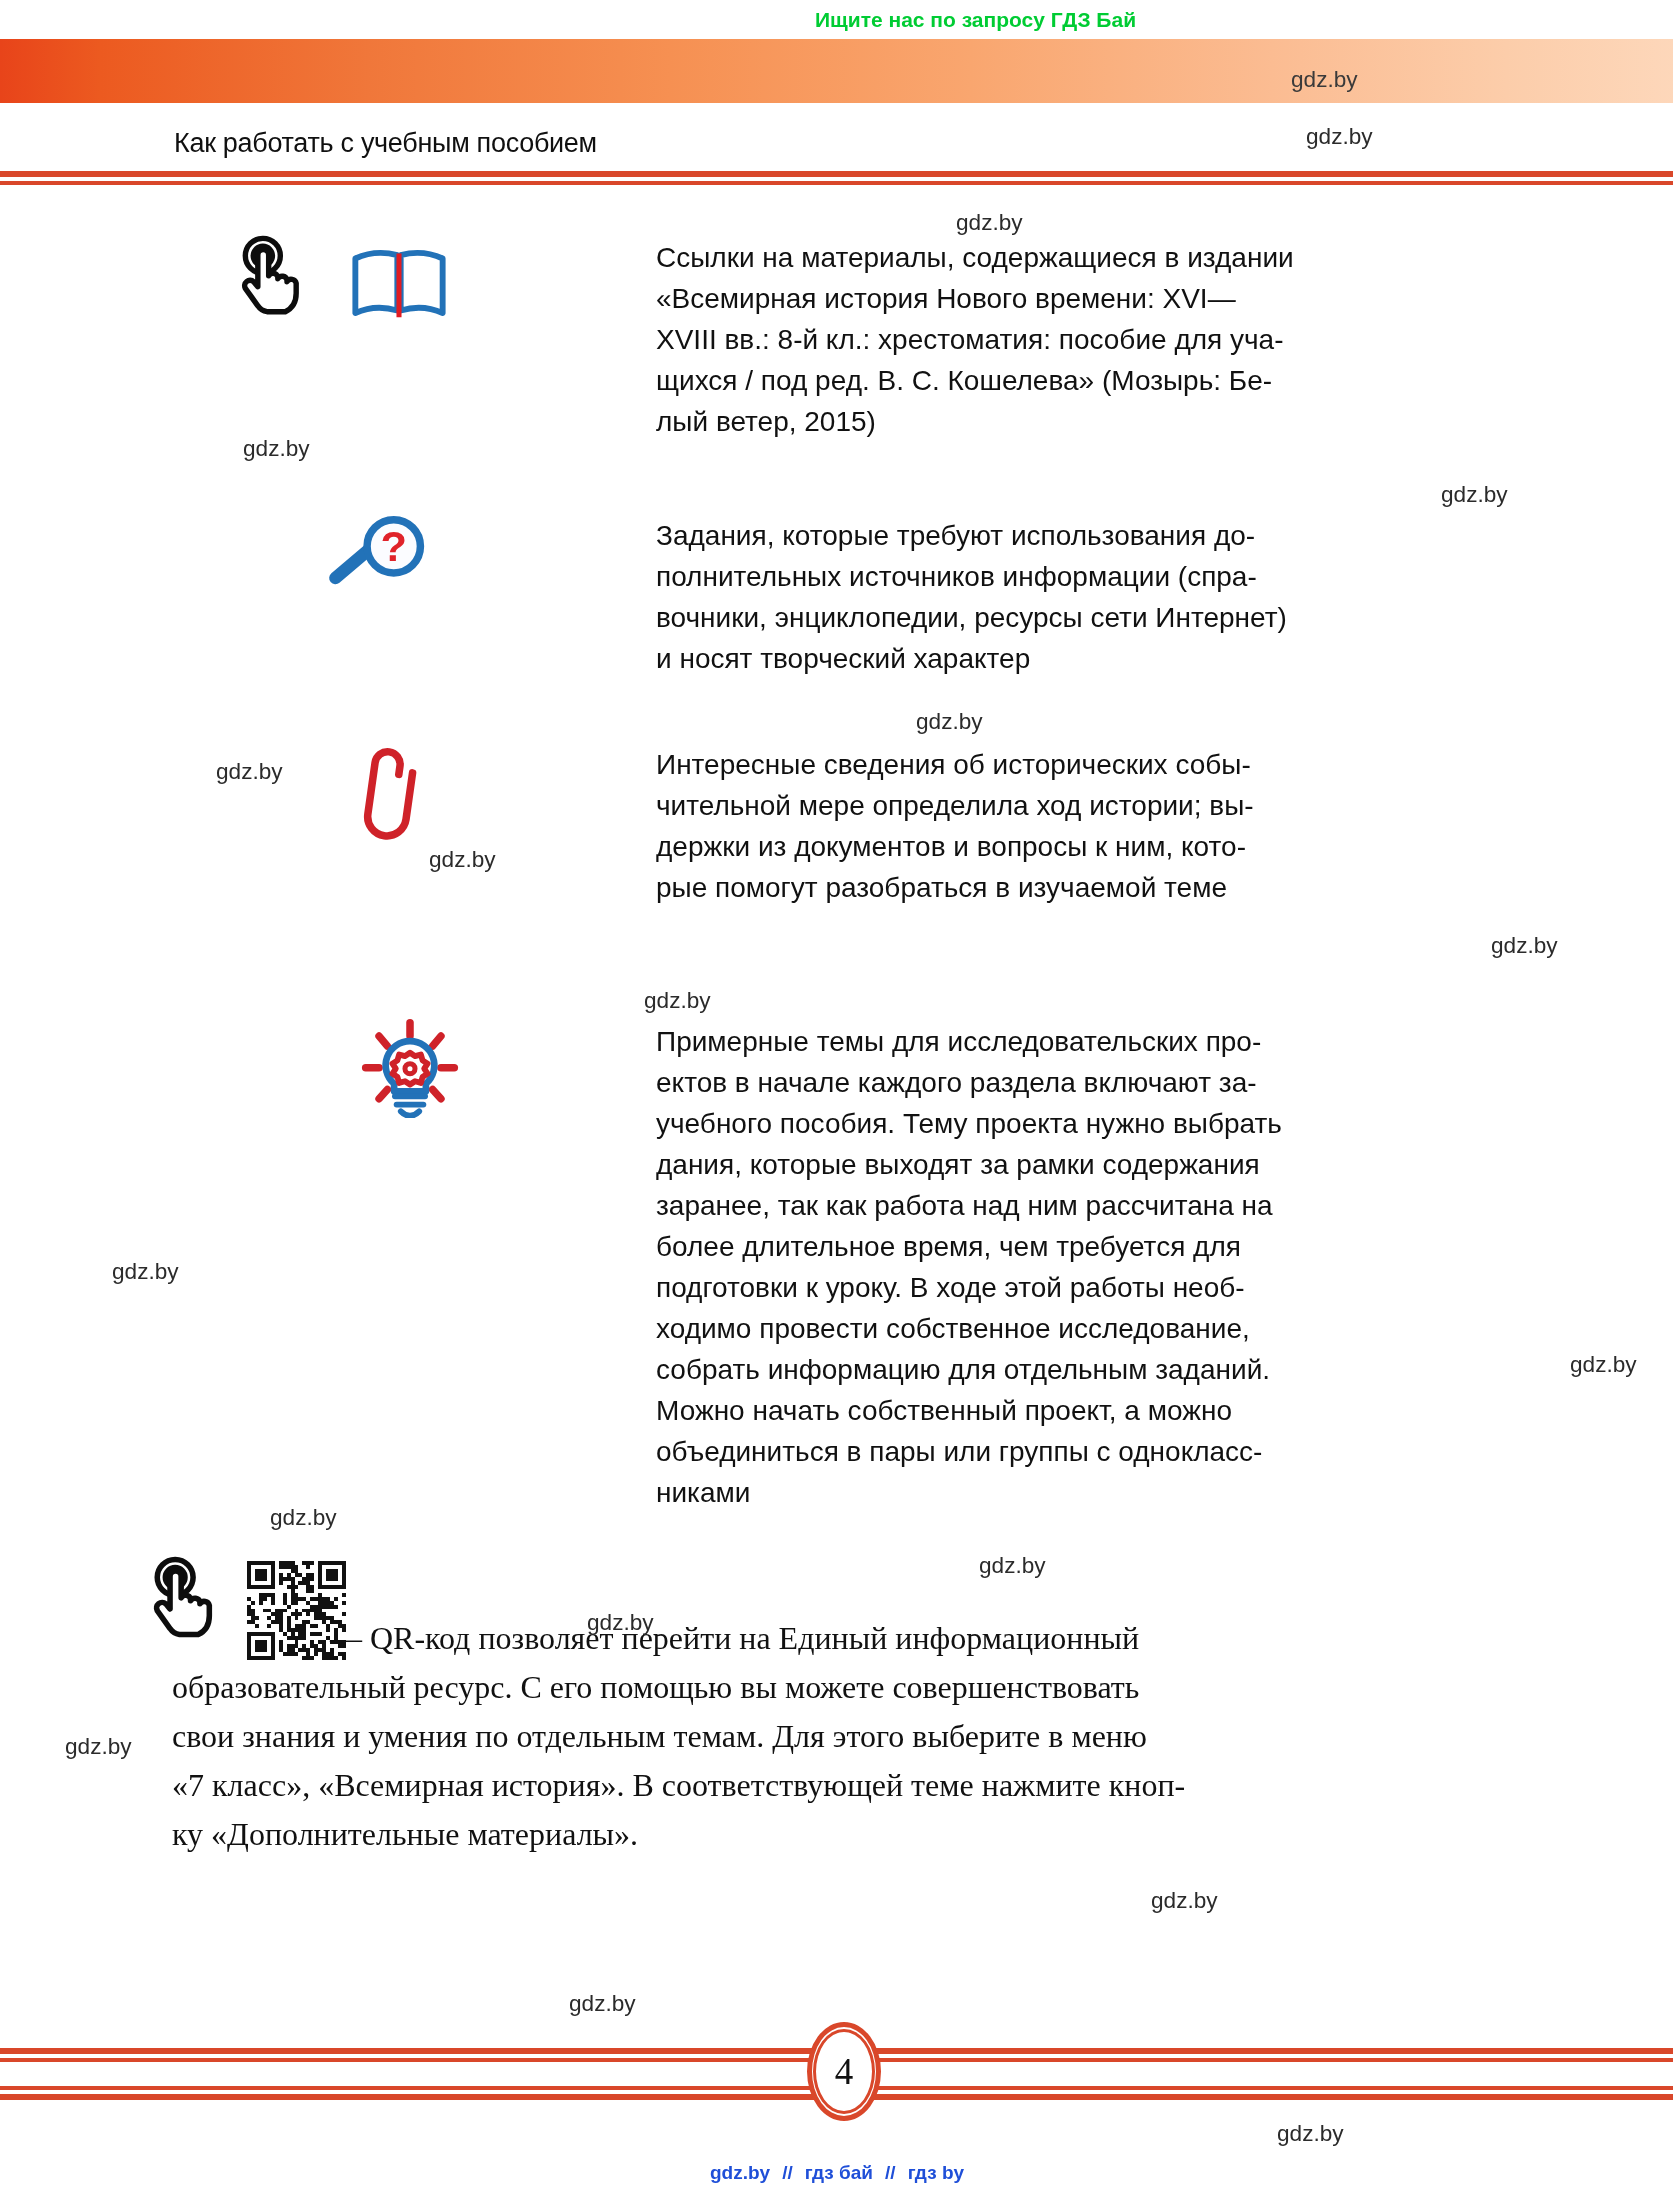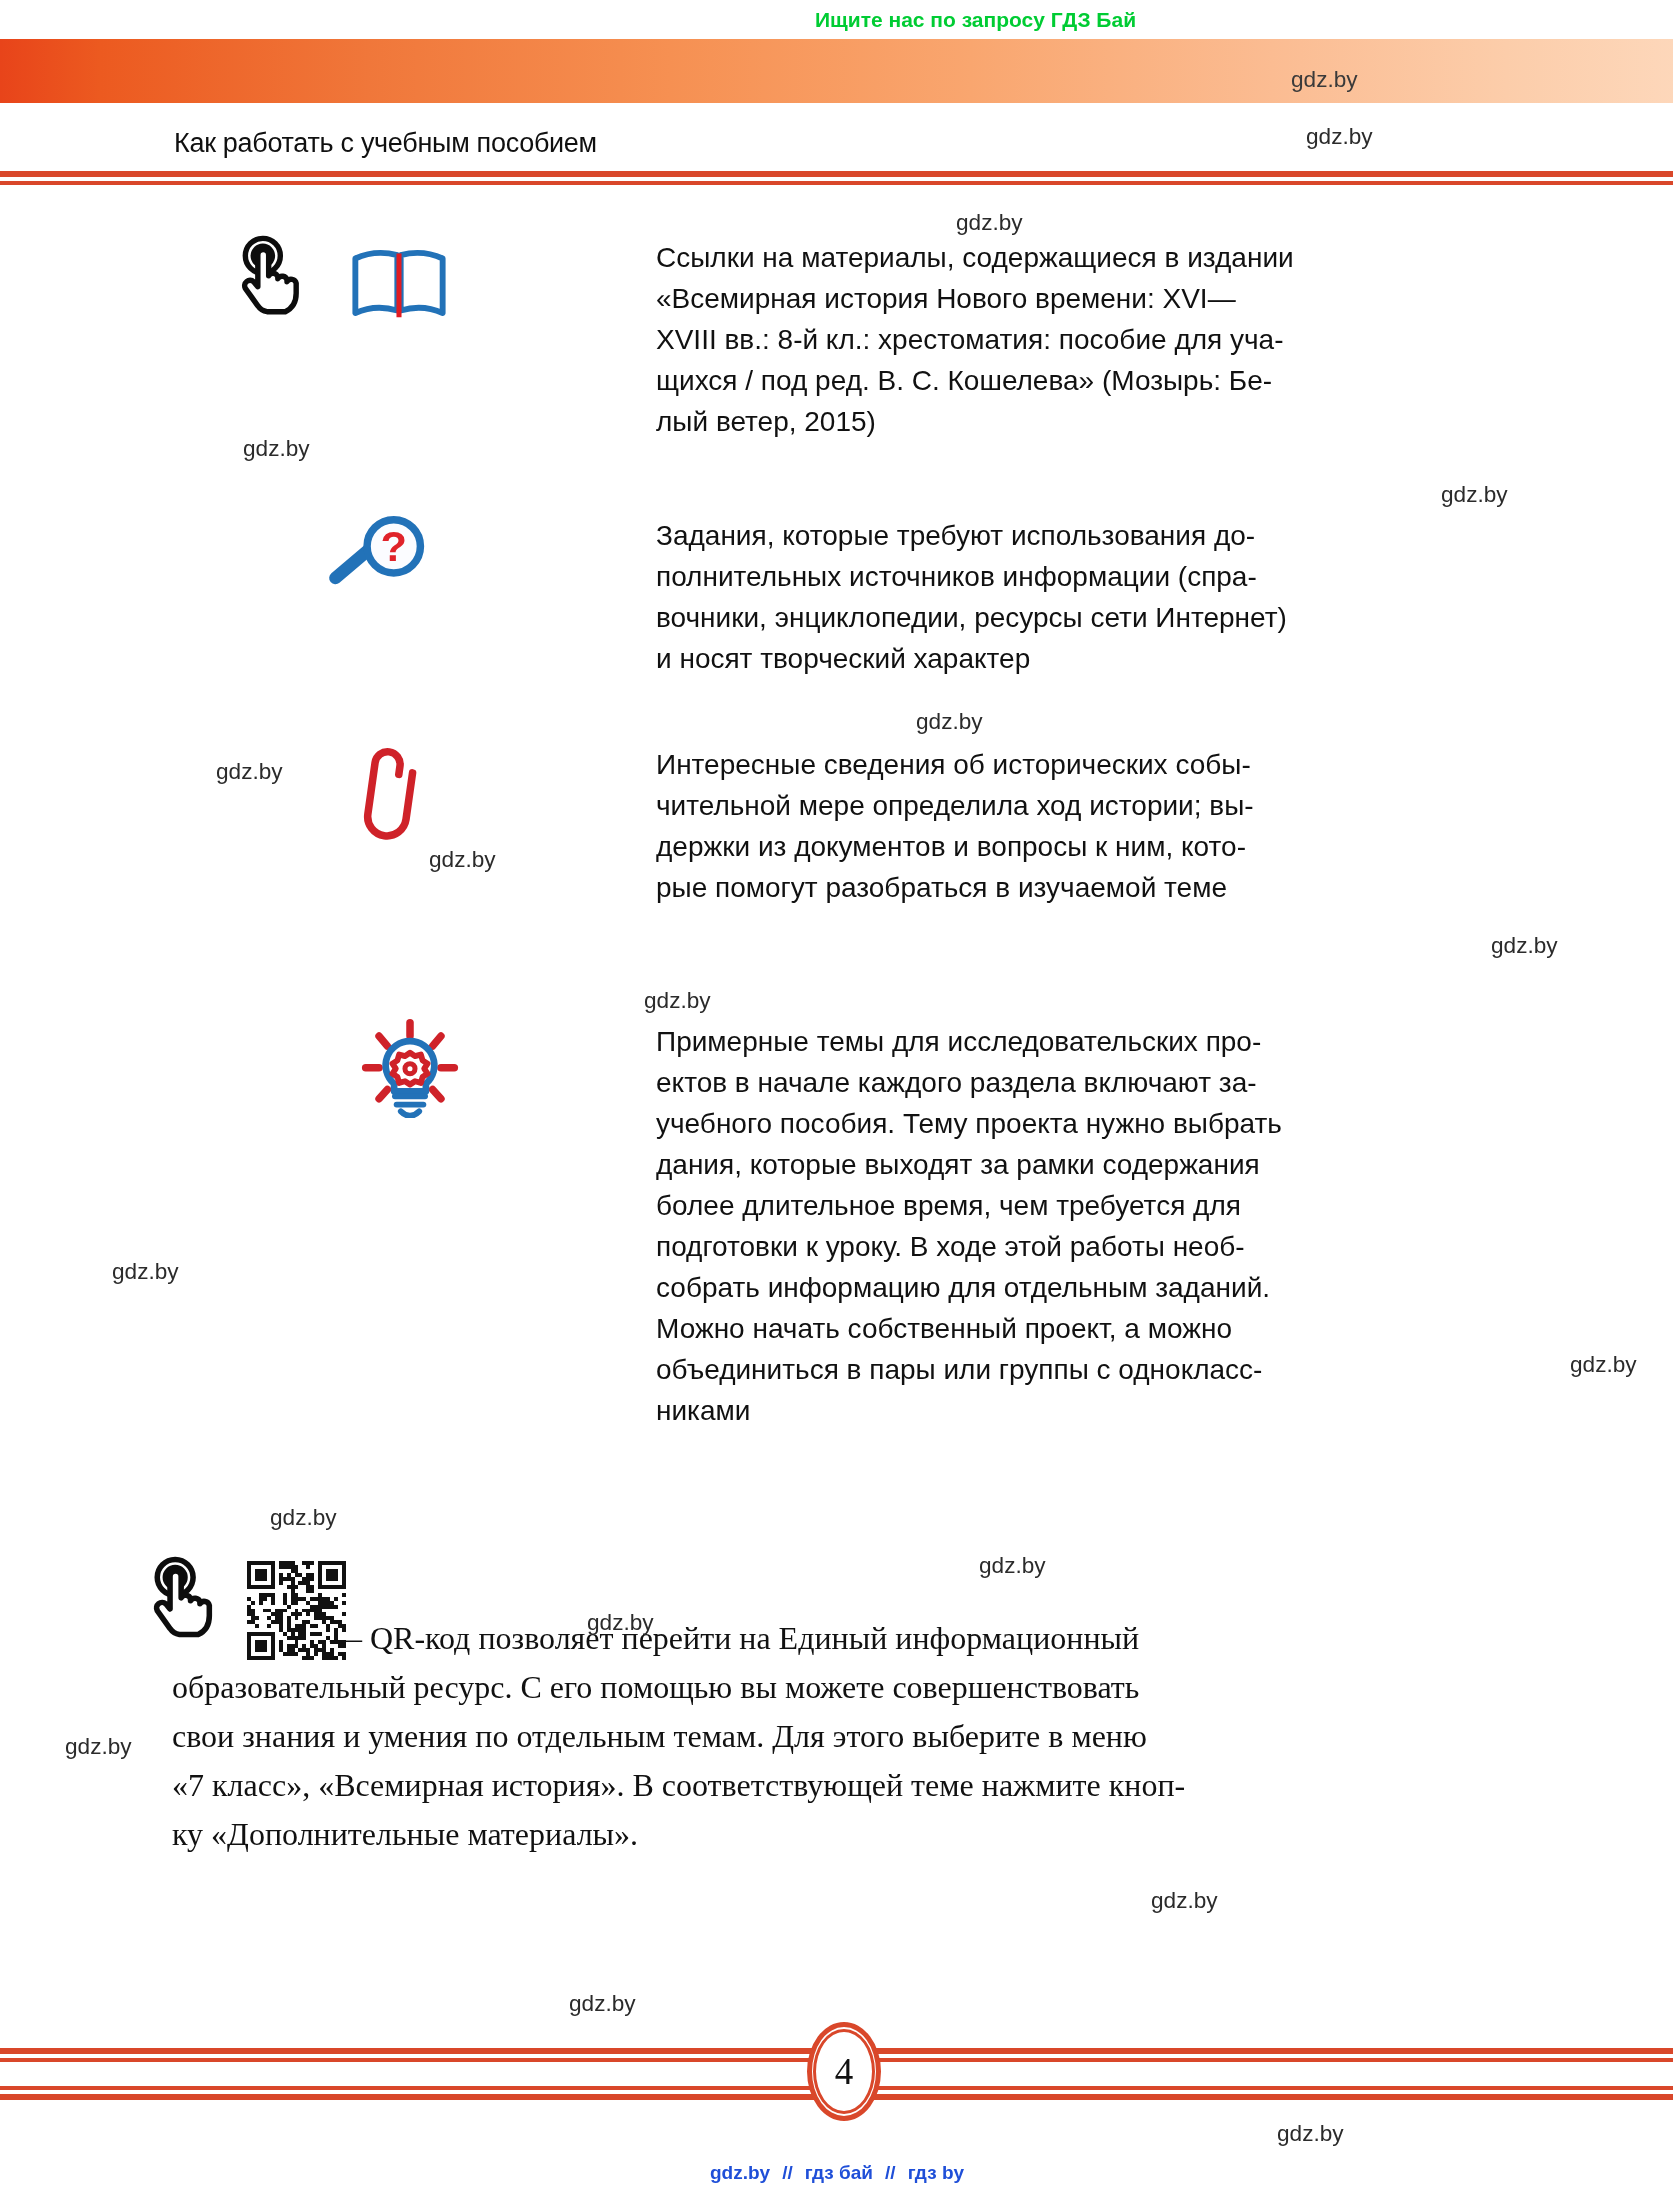--- a/index.html
+++ b/index.html
@@ -287,22 +287,24 @@
     <path d="M61 44 l6 4 l7 -2 l2 7 l6 4 l-4 6 l4 6 l-6 4 l-2 7 l-7 -2 l-6 4 l-6 -4 l-7 2 l-2 -7 l-6 -4 l4 -6 l-4 -6 l6 -4 l2 -7 l7 2 z" fill="none" stroke="#cf2229" stroke-width="7" stroke-linejoin="round"></path>
     <circle cx="61" cy="63" r="6" fill="none" stroke="#cf2229" stroke-width="6"></circle>
   </svg>
 </div>
 
 <div class="entry-text" style="top:1021px;">
   <p>Примерные темы для исследовательских про-</p>
   <p>ектов в начале каждого раздела включают за-</p>
   <p>учебного пособия. Тему проекта нужно выбрать</p>
   <p>дания, которые выходят за рамки содержания</p>
+  <p>заранее, так как работа над ним рассчитана на</p>
   <p>более длительное время, чем требуется для</p>
   <p>подготовки к уроку. В ходе этой работы необ-</p>
+  <p>ходимо провести собственное исследование,</p>
   <p>собрать информацию для отдельным заданий.</p>
   <p>Можно начать собственный проект, а можно</p>
   <p>объединиться в пары или группы с однокласс-</p>
   <p class="last">никами</p>
 </div>
 
 <div class="icon-box hand-icon" style="left:147px; top:1555px;">
   <svg width="70" height="84" viewBox="0 0 82 96">
     <g fill="none" stroke="#0d0d0d" stroke-width="6.5" stroke-linecap="round" stroke-linejoin="round">
       <circle cx="33" cy="25" r="21"></circle>

